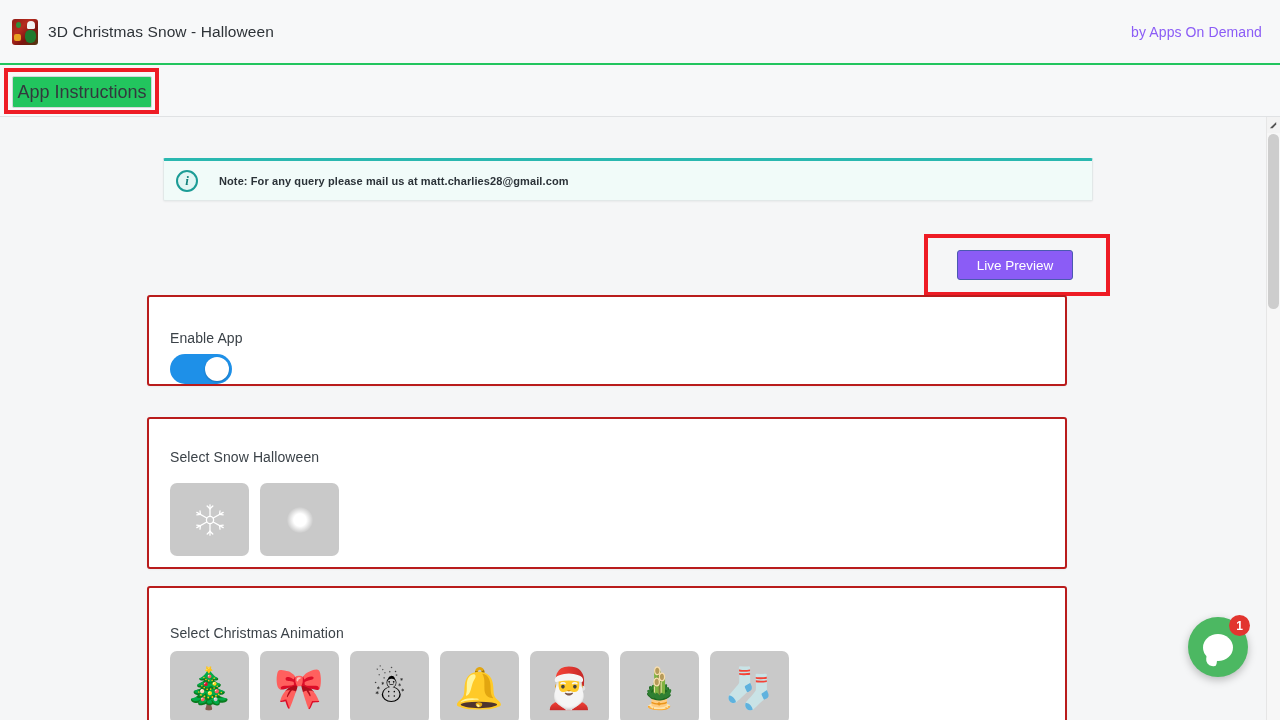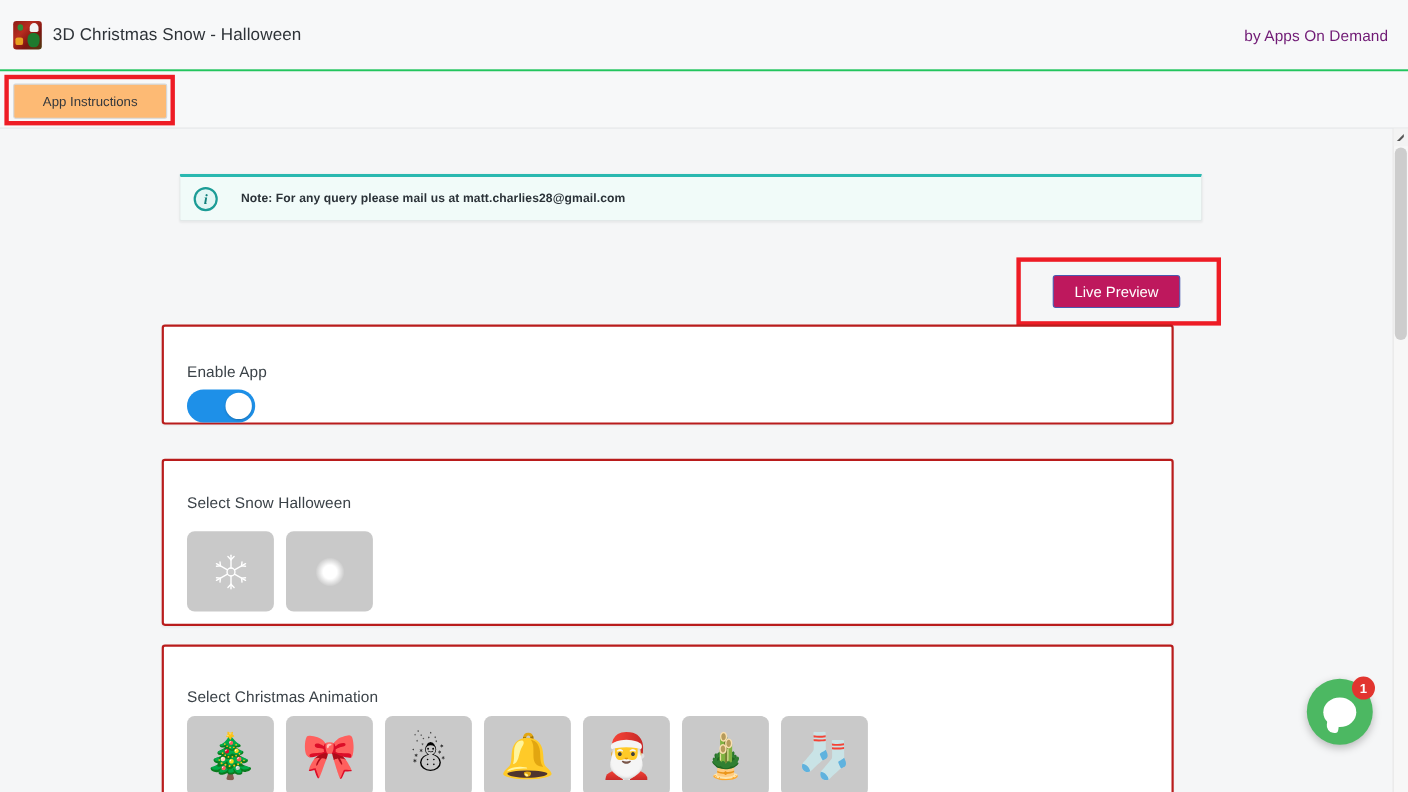--- a/index.html
+++ b/index.html
@@ -49,21 +49,21 @@
   .app-icon .b4 { width: 5px; height: 6px; background:#2f8f3a; left: 4px; top: 3px; }
 
   .app-title {
     font-size: 15.5px;
     color: #2e3338;
     letter-spacing: .1px;
   }
   .app-header-right {
     margin-left: auto;
     font-size: 14px;
-    color: #701a75;
+    color: #8b5cf6;
     letter-spacing: .1px;
   }
 
   
   .tab-strip {
     position: absolute;
     top: 65px; left: 0;
     width: 1280px;
     height: 52px;
     background: #f7f8f9;
@@ -78,27 +78,27 @@
     border: 4px solid #ee1c25;
     background: transparent;
     z-index: 4;
   }
   .tab-btn {
     position: absolute;
     left: 12px;
     top: 76px;
     width: 140px;
     height: 32px;
-    background: #fdba74;
+    background: #22c55e;
     border: 1px solid #d4d7da;
     border-radius: 2px;
     display: flex;
     align-items: center;
     justify-content: center;
-    font-size: 12px;
+    font-size: 18px;
     color: #33383d;
     z-index: 5;
   }
 
   
   .content {
     position: absolute;
     top: 117px; left: 0;
     width: 1266px;
     height: 603px;
@@ -153,21 +153,21 @@
     width: 186px;
     height: 62px;
     border: 4px solid #ee1c25;
   }
   .preview-btn {
     position: absolute;
     left: 957px;
     top: 133px;
     width: 116px;
     height: 30px;
-    background: #be185d;
+    background: #8b5cf6;
     border: 1px solid #4a5ab0;
     border-radius: 3px;
     color: #ffffff;
     font-size: 13.5px;
     display: flex;
     align-items: center;
     justify-content: center;
     cursor: pointer;
   }
 

